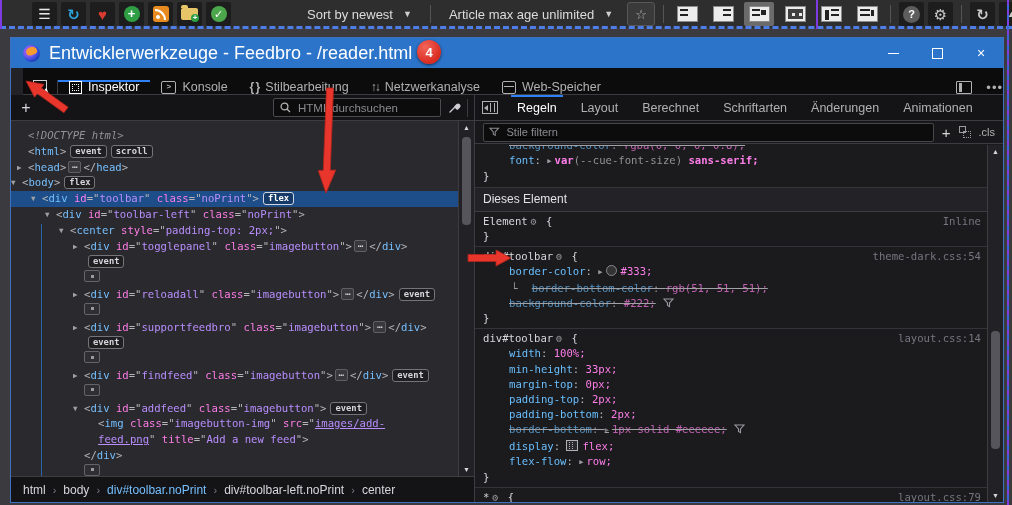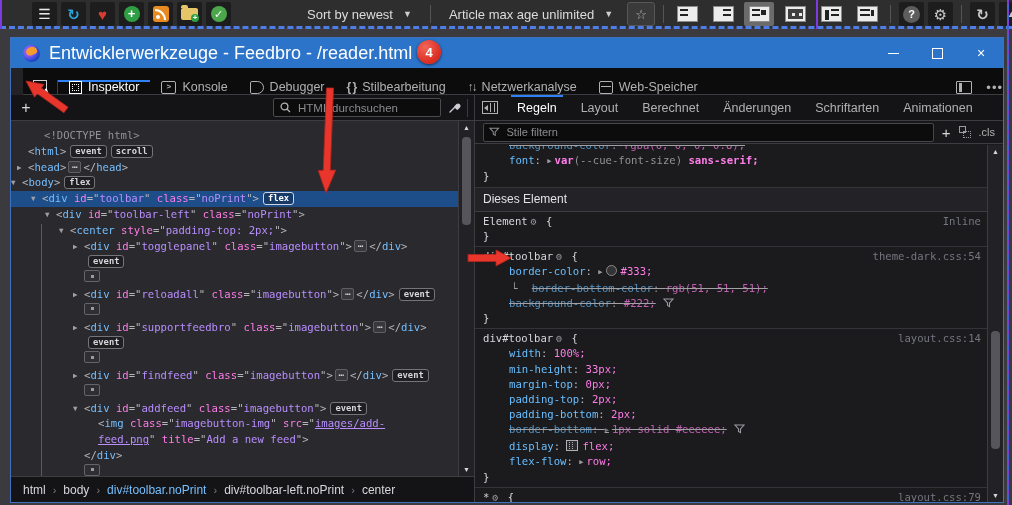--- a/index.html
+++ b/index.html
@@ -96,21 +96,21 @@
   .searchbox input{background:transparent;border:none;outline:none;color:#d7d7db;font-size:11.5px;width:120px;font-family:inherit;}
   .searchbox input::placeholder{color:#8a8a8f;}
   .eyedrop{width:26px;display:flex;justify-content:center;}
   .mt-sep{width:1px;height:18px;background:#3c3c41;margin-right:6px;}
 
   .tree{position:absolute;left:0;top:26px;right:16px;bottom:26px;overflow:hidden;
      font-family:"DejaVu Sans Mono","Liberation Mono",monospace;font-size:10.6px;line-height:15.8px;padding-top:7px;}
   .trow{white-space:nowrap;position:relative;padding-left:6px;}
   .trow.sel{background:#1d4e8a;}
   .twisty{display:inline-block;width:11px;color:#9fa0a4;font-size:7.5px;vertical-align:1px;}
-  .doctype{color:#939395;margin-left:16px;}
+  .doctype{color:#939395;font-style:italic;}
   .punc{color:#b6b6ba;}
   .tagname{color:#75bfff;}
   .attr{color:#ff7de9;}
   .attrval{color:#b98eff;}
   .attrval.link{text-decoration:underline;}
   .nbadge{display:inline-block;border:1px solid #757579;border-radius:3px;background:rgba(0,0,0,.25);
      color:#d7d7db;font-size:8.8px;font-weight:bold;padding:0 4px;line-height:11px;margin-left:4px;vertical-align:1px;}
   .trow.sel .nbadge{border-color:#cfd6e2;color:#fff;}
   .ellbadge{display:inline-block;border:1px solid #5f5f66;border-radius:2px;background:#38383d;
      color:#d7d7db;font-size:8.5px;font-weight:bold;padding:0 3px;line-height:10px;margin:0 2px;vertical-align:1px;}
@@ -286,24 +286,20 @@
       <div id="toolbox-tabs" style="display:flex;">
           <div class="ttab active">
             <span class="ti ti-inspector"></span>
             <span>Inspektor</span>
           </div>
           <div class="ttab">
             <span class="ti ti-console">&gt;</span>
             <span>Konsole</span>
           </div>
           <div class="ttab">
-            <span class="ti ti-debugger"></span>
-            <span>Debugger</span>
-          </div>
-          <div class="ttab">
             <span class="ti ti-style">{ }</span>
             <span>Stilbearbeitung</span>
           </div>
           <div class="ttab">
             <span class="ti ti-network">↑↓</span>
             <span>Netzwerkanalyse</span>
           </div>
           <div class="ttab">
             <span class="ti ti-storage"></span>
             <span>Web-Speicher</span>
@@ -382,22 +378,22 @@
 
       <div class="rules-panel">
         <div class="rules-header">
           <div class="threepane">
               <span class="tp-ic"></span>
             </div>
           <div id="sidebar-tabs" style="display:flex;height:100%;">
               <div class="stab active">Regeln</div>
               <div class="stab">Layout</div>
               <div class="stab">Berechnet</div>
+              <div class="stab">Schriftarten</div>
               <div class="stab">Änderungen</div>
-              <div class="stab">Schriftarten</div>
               <div class="stab">Animationen</div>
             </div>
         </div>
 
         <div class="filter-row">
           <div class="filterbox">
             <svg width="11" height="10" viewBox="0 0 11 10">
                 <path d="M1 1h9L6.5 5v3.6L4.5 7.4V5z" fill="none" stroke="#8a8a8f" stroke-width="1.1"></path>
               </svg>
             <input type="text" placeholder="Stile filtern" style="">

